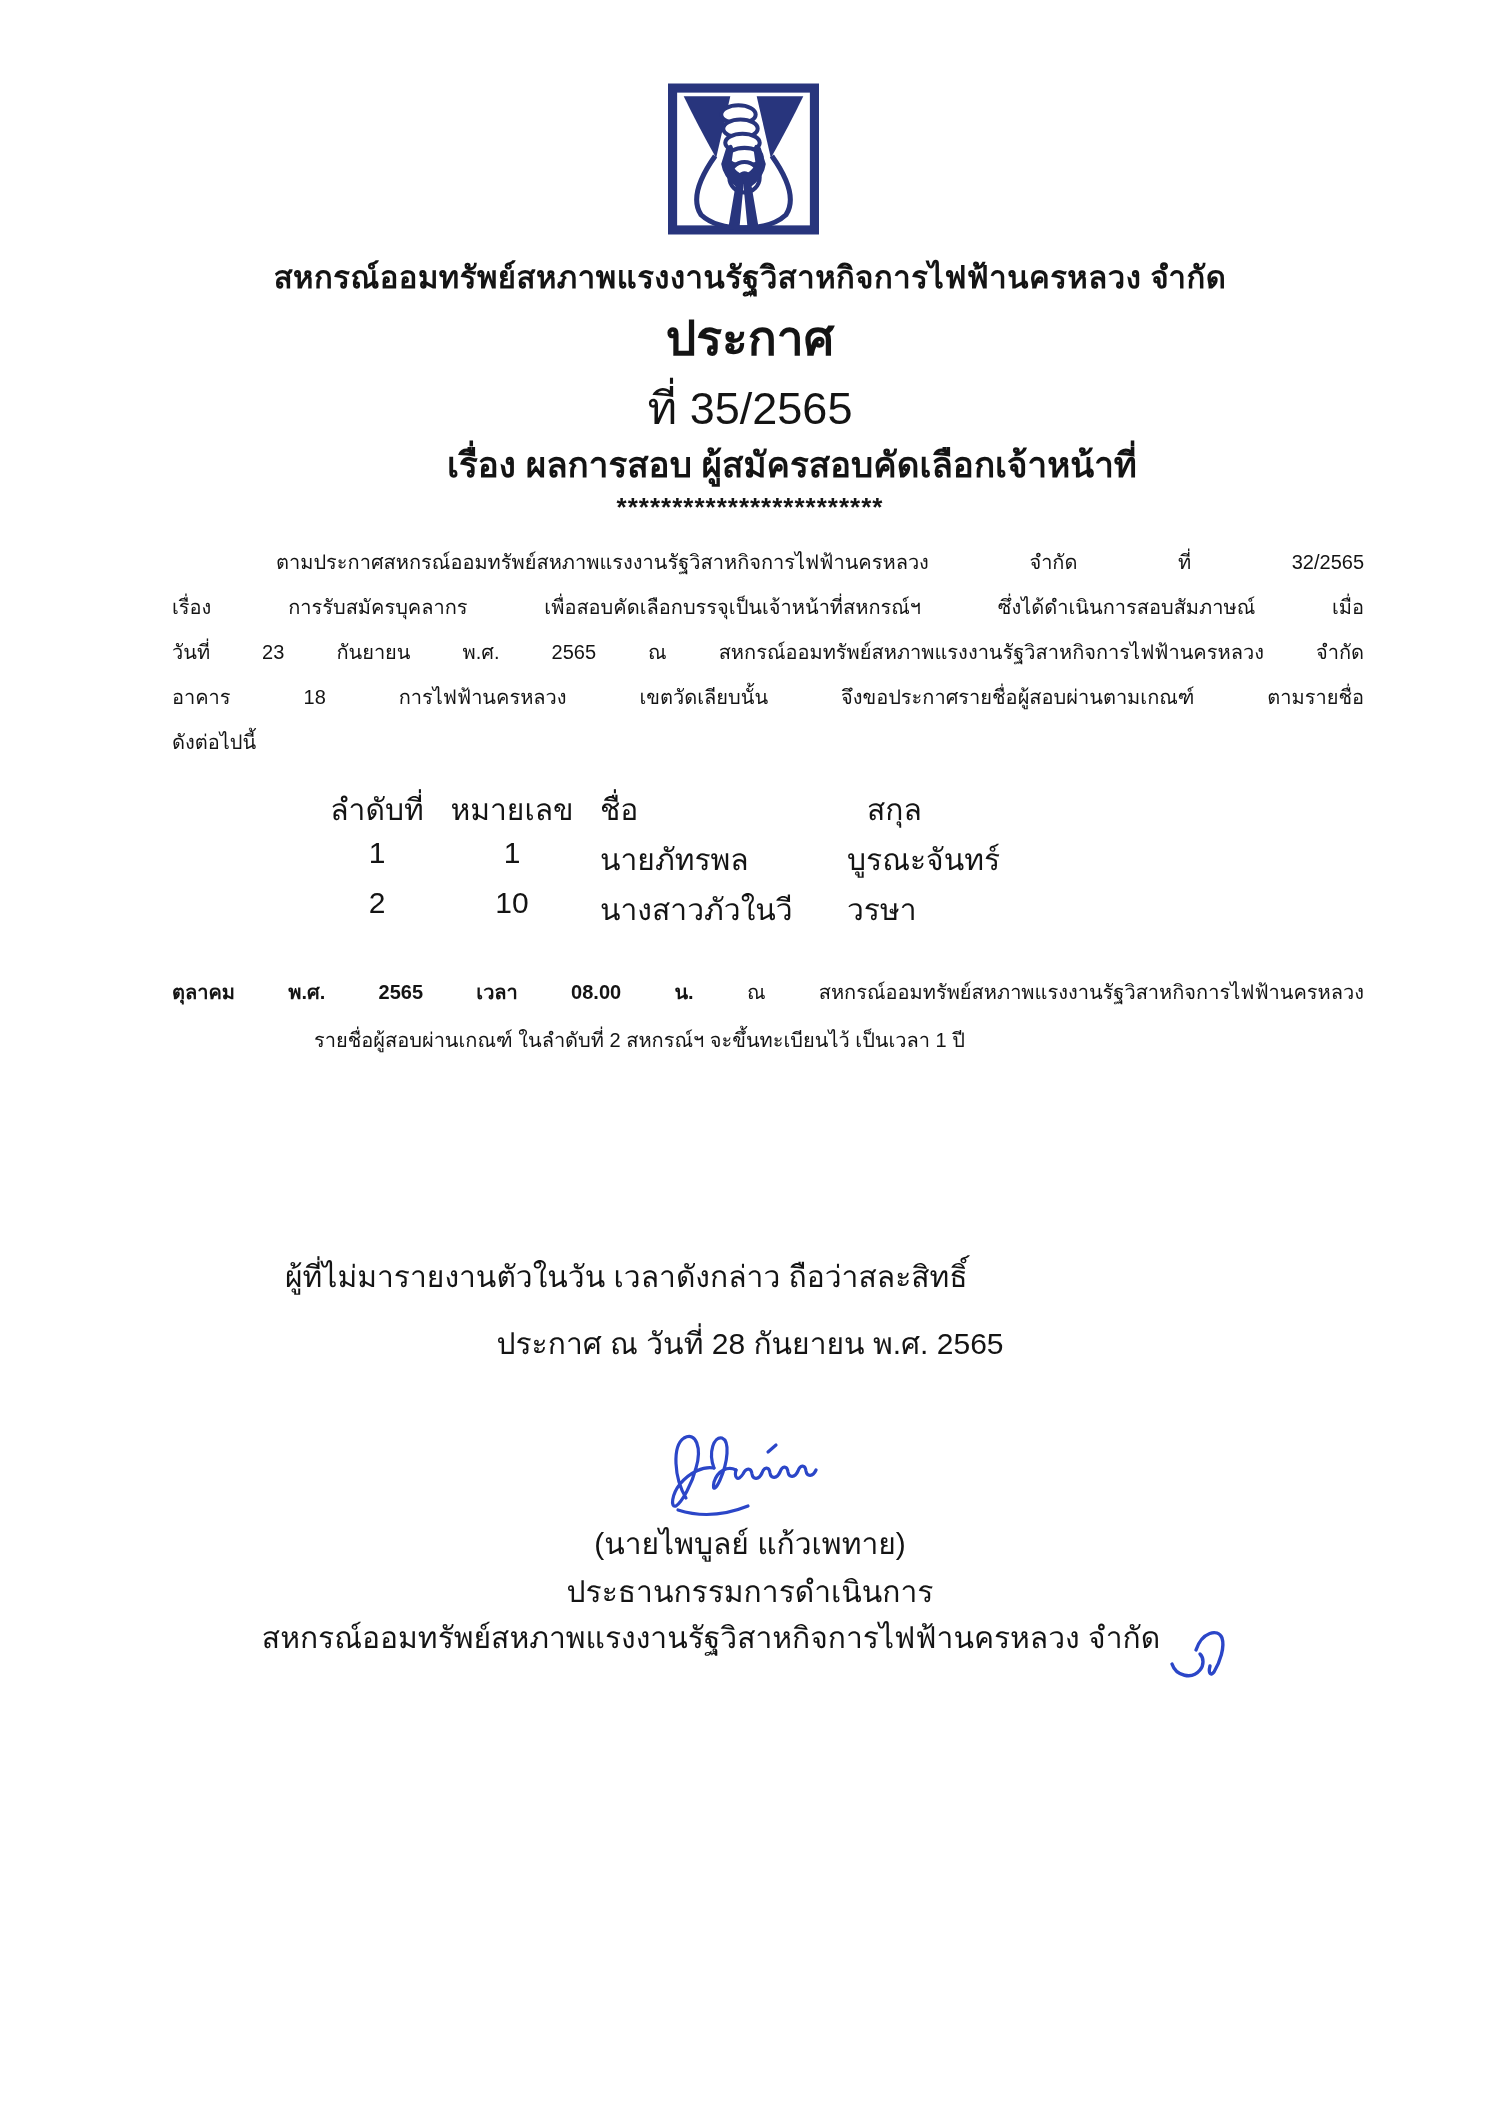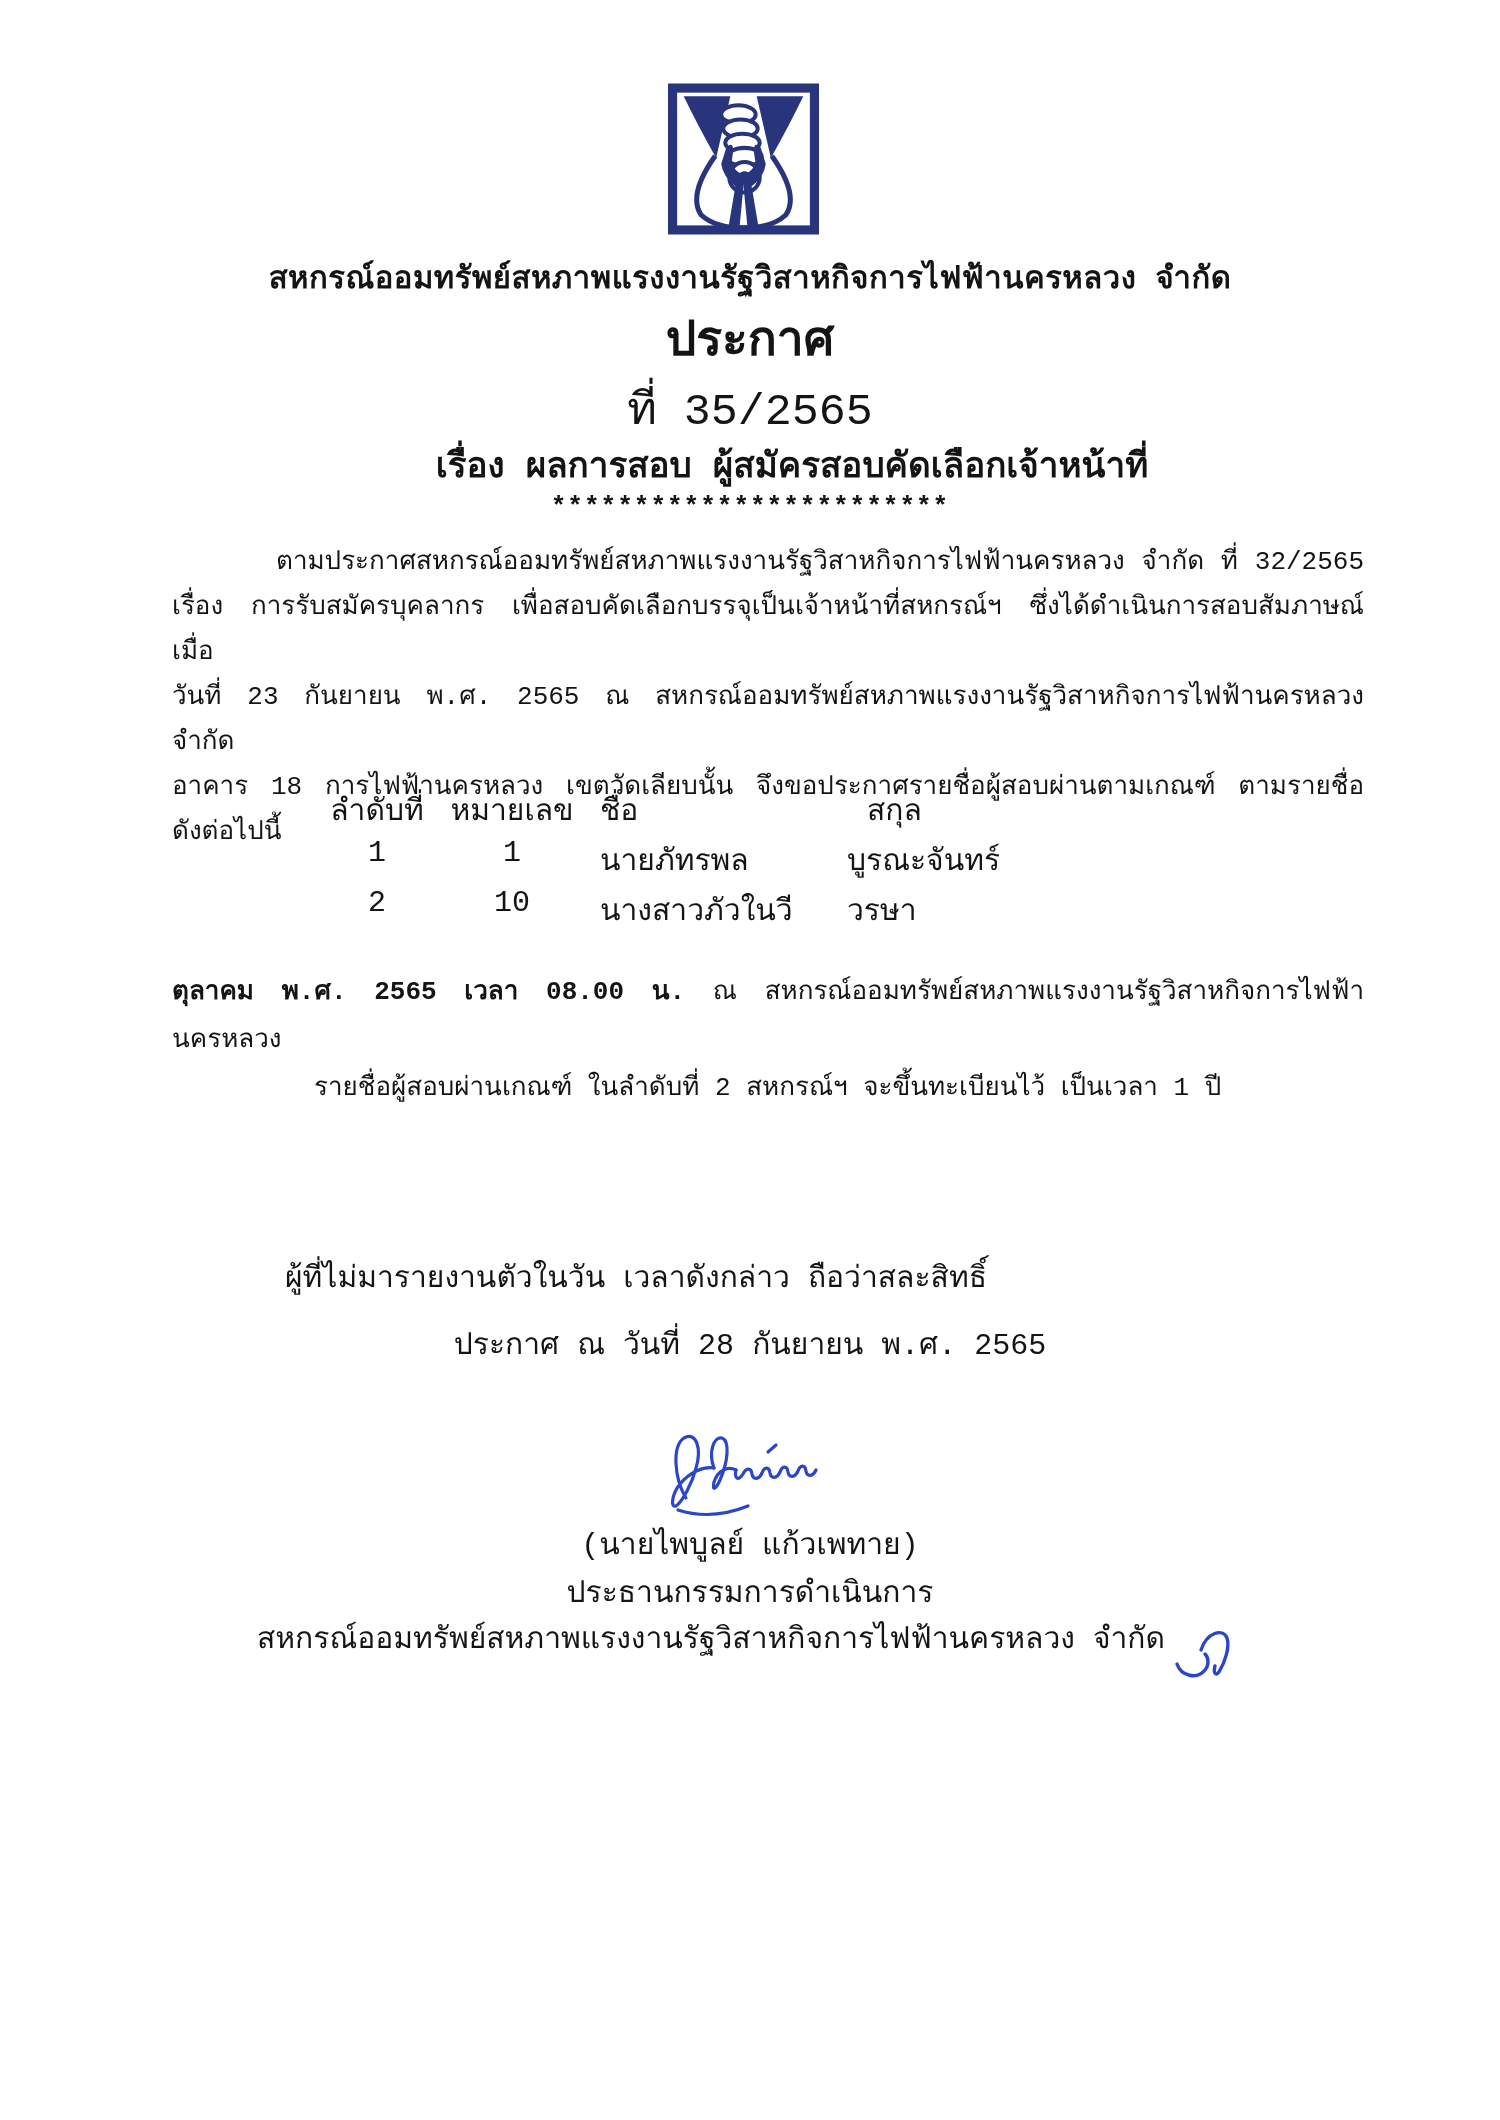--- a/index.html
+++ b/index.html
@@ -1,30 +1,30 @@
 <!DOCTYPE html>
 <html lang="th"><head>
 <meta charset="utf-8">
 <style>
   html,body { margin:0; padding:0; background:#ffffff; }
   .page {
     position:relative; width:1500px; height:2120px; background:#ffffff;
-    font-family:Liberation Mono, monospace; color:#141414; overflow:hidden;
+    font-family:Liberation Sans, sans-serif; color:#141414; overflow:hidden;
   }
   .center-line { position:absolute; left:0; width:1500px; text-align:center; white-space:nowrap; }
   .org-name   { top:252px; font-size:31px; font-weight:bold; letter-spacing:0.5px; }
   .title      { top:300px; font-size:48px; font-weight:bold; }
   .doc-no     { top:372px; font-size:45px; font-weight:400; }
   .subject    { top:437px; font-size:35px; font-weight:bold;margin-left:42px; }
   .stars      { top:492px; font-size:26px; font-weight:bold; letter-spacing:1px; }
 
   .logo-box { position:absolute; left:667px; top:83px; width:153px; height:152px; }
   .logo-box svg { width:100%; height:100%; display:block; }
 
-  .bodyblock { position:absolute; left:172px; width:1192px; font-size:26px; }
+  .bodyblock { position:absolute; left:172px; width:1192px; font-size:20px; }
   .para1 { top:540px;  line-height:45px; }
   .para2 { top:968px;  line-height:48px; }
   .line  { display:block; }
   .just  { text-align:justify; text-align-last:justify; }
   .ind-104 { padding-left:104px; }
   .ind-142 { padding-left:142px; }
   .ind-117 { padding-left:117px; }
   .bold { font-weight:bold; }
 
   .rtable { position:absolute; left:172px; top:786px; width:1192px; font-size:30px; }

